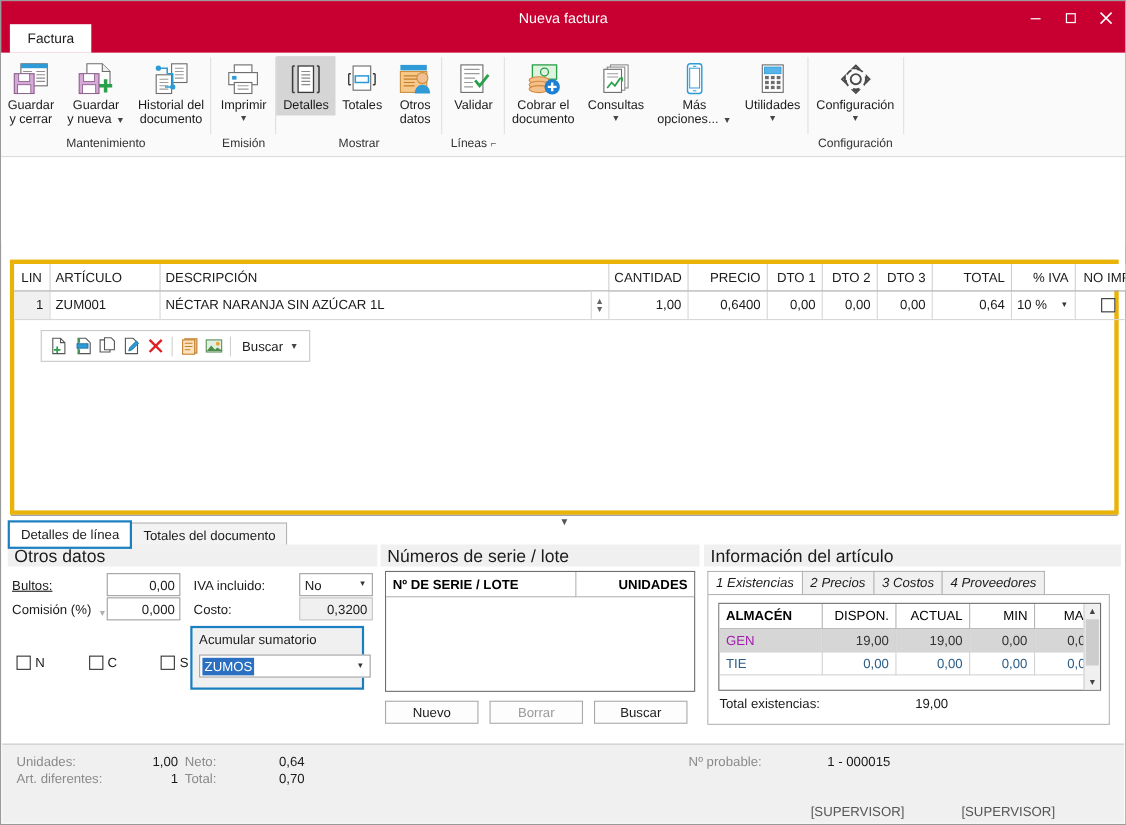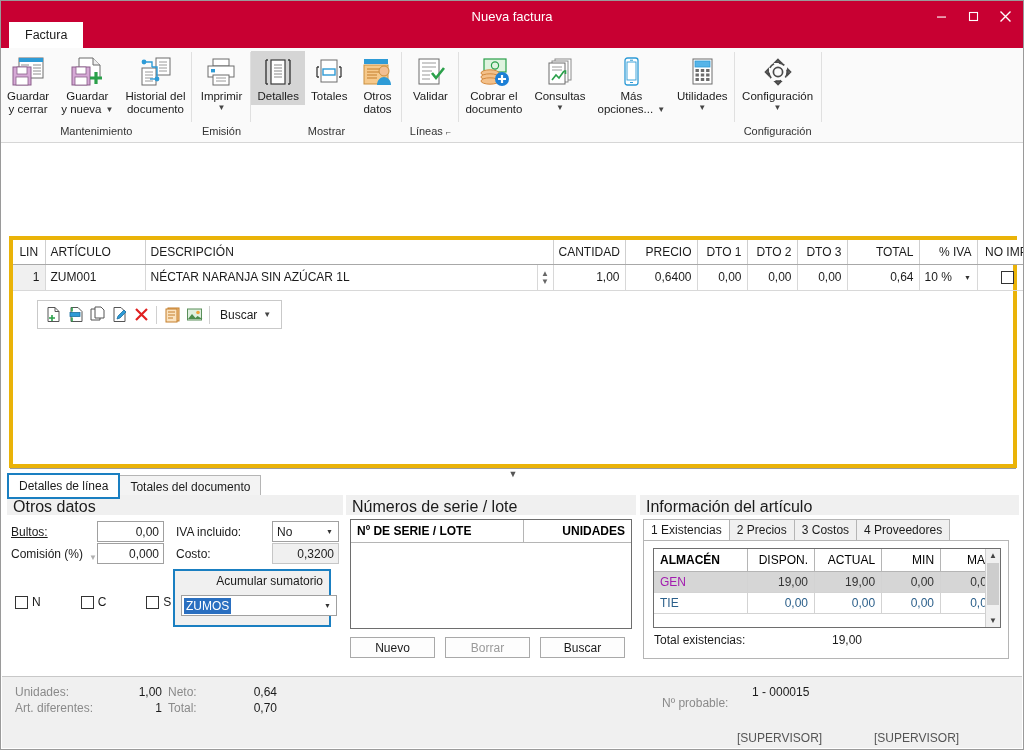--- a/index.html
+++ b/index.html
@@ -117,21 +117,21 @@
   .lbl2 { position:absolute; font-size:12px; color:#1b1b1b; white-space:nowrap; }
   .uline { text-decoration:underline; }
 
   table.mini { border-collapse:collapse; width:100%; table-layout:fixed; }
   table.mini th { border-right:1px solid #b5b5b5; border-bottom:1px solid #b5b5b5;
                   font-size:12px; font-weight:bold; padding:4px 6px; background:#ffffff;
                   color:#000; }
   table.mini td { border-right:1px solid #d3d3d3; border-bottom:1px solid #d3d3d3;
                   font-size:12px; padding:3px 6px; }
 
-  .itabs { position:absolute; display:flex; align-items:flex-end; }
+  .itabs { position:absolute; display:flex; align-items:flex-end;font-style:italic; }
   .itab { border:1px solid #b5b5b5; border-bottom:none; background:#f0f0f0;
           padding:3px 7px; font-size:12px; margin-right:-1px; cursor:default; }
   .itab.sel { background:#ffffff; position:relative; z-index:2; }
 
   
   .statusbar { position:absolute; left:1px; bottom:1px; width:1020px; height:72px;
                background:#f0f0f0; border-top:1px solid #c8c8c8; }
   .st { position:absolute; font-size:12px; }
   .st.k { color:#8a8a8a; }
   .st.v { color:#1b1b1b; text-align:right; }
@@ -633,21 +633,21 @@
         <label style="display:flex; align-items:center; gap:4px;">
           <span class="cbx"></span>
           <span>C</span>
         </label>
         <label style="display:flex; align-items:center; gap:4px;">
           <span class="cbx"></span>
           <span>S</span>
         </label>
       </div>
 
-      <div class="grpbox" style="left:166px; top:74px; width:158px; height:58px;text-align:right;">
+      <div class="grpbox" style="left:166px; top:74px; width:158px; height:58px;">
         <div style="font-size:12px; padding:3px 6px; height:20px;">Acumular sumatorio</div>
         <div class="combo" style="position:absolute; left:6px; top:24px; width:156px;">
           <span class="val" style="background:#2a6fc0; color:#ffffff; padding:1px 2px; margin-left:2px; flex:0 0 auto;">ZUMOS</span>
           <span style="flex:1"></span>
           <span class="arrow">▼</span>
         </div>
       </div>
     </div>
 
     <div class="panel" style="left:339px; width:290px;">
@@ -736,20 +736,20 @@
     <div class="st k" style="left:13px; top:8px;">Unidades:</div>
     <div class="st v" style="left:80px; top:8px; width:80px;">1,00</div>
     <div class="st k" style="left:166px; top:8px;">Neto:</div>
     <div class="st v" style="left:200px; top:8px; width:75px;">0,64</div>
 
     <div class="st k" style="left:13px; top:24px;">Art. diferentes:</div>
     <div class="st v" style="left:80px; top:24px; width:80px;">1</div>
     <div class="st k" style="left:166px; top:24px;">Total:</div>
     <div class="st v" style="left:200px; top:24px; width:75px;">0,70</div>
 
-    <div class="st k" style="left:624px; top:19px;margin-left:36px;">Nº probable:</div>
+    <div class="st k" style="left:624px; top:8px;">Nº probable:</div>
     <div class="st" style="left:750px; top:8px;">1 - 000015</div>
 
     <div class="st sup" style="left:735px; top:54px;">[SUPERVISOR]</div>
     <div class="st sup" style="left:872px; top:54px;">[SUPERVISOR]</div>
   </div>
 
 </div>
 
 </body></html>

